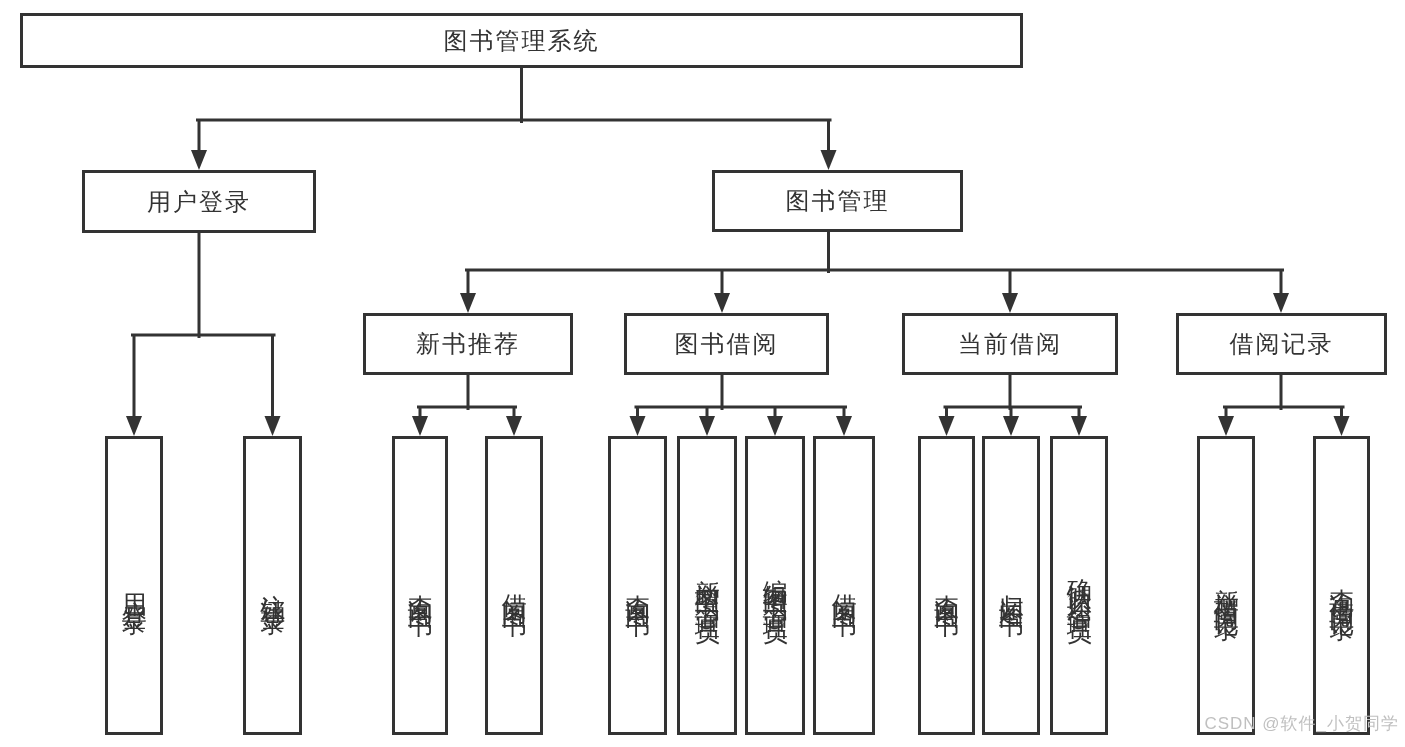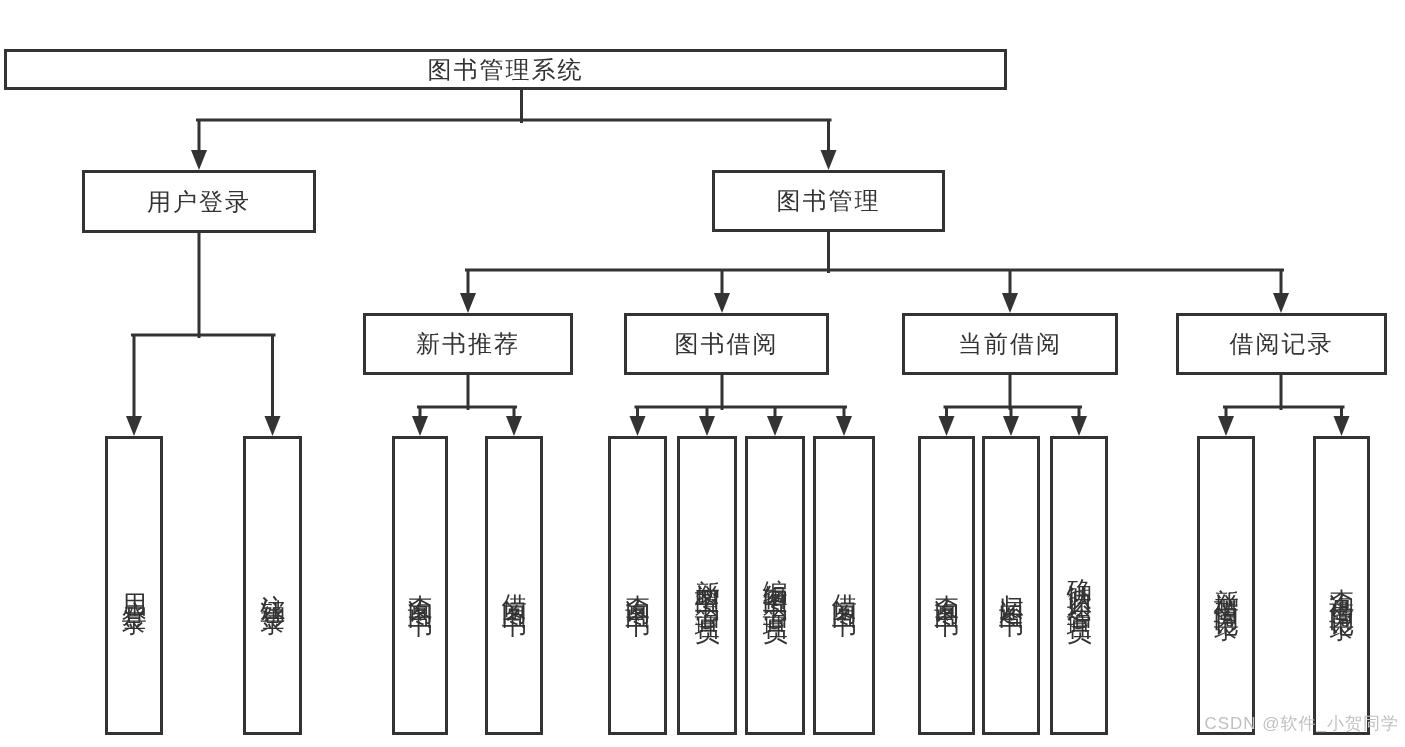--- a/index.html
+++ b/index.html
@@ -80,24 +80,24 @@
       <polygon points="767,416 783,416 775,436"></polygon>
       <polygon points="836,416 852,416 844,436"></polygon>
       <polygon points="938.5,416 954.5,416 946.5,436"></polygon>
       <polygon points="1003,416 1019,416 1011,436"></polygon>
       <polygon points="1071,416 1087,416 1079,436"></polygon>
       <polygon points="1218,416 1234,416 1226,436"></polygon>
       <polygon points="1333.5,416 1349.5,416 1341.5,436"></polygon>
     </g>
   </svg>
 
-  <div class="node hbox" style="left:4px; top:13px; width:1003px; height:41px;margin-top:36px;">图书管理系统</div>
+  <div class="node hbox" style="left:20px; top:13px; width:1003px; height:55px;">图书管理系统</div>
 
   <div class="node hbox" style="left:82px; top:170px; width:234px; height:63px;">用户登录</div>
-  <div class="node hbox" style="left:712px; top:170px; width:233px; height:62px;">图书管理</div>
+  <div class="node hbox" style="left:712px; top:170px; width:251px; height:62px;">图书管理</div>
 
   <div class="node hbox" style="left:363px; top:313px; width:210px; height:62px;">新书推荐</div>
   <div class="node hbox" style="left:624px; top:313px; width:205px; height:62px;">图书借阅</div>
   <div class="node hbox" style="left:902px; top:313px; width:216px; height:62px;">当前借阅</div>
   <div class="node hbox" style="left:1176px; top:313px; width:211px; height:62px;">借阅记录</div>
 
   <div class="node vbox" style="left:105px; top:436px; width:58px; height:299px;">用户登录</div>
   <div class="node vbox" style="left:243px; top:436px; width:59px; height:299px;">注销登录</div>
 
   <div class="node vbox" style="left:392px; top:436px; width:56px; height:299px;">查询图书</div>

